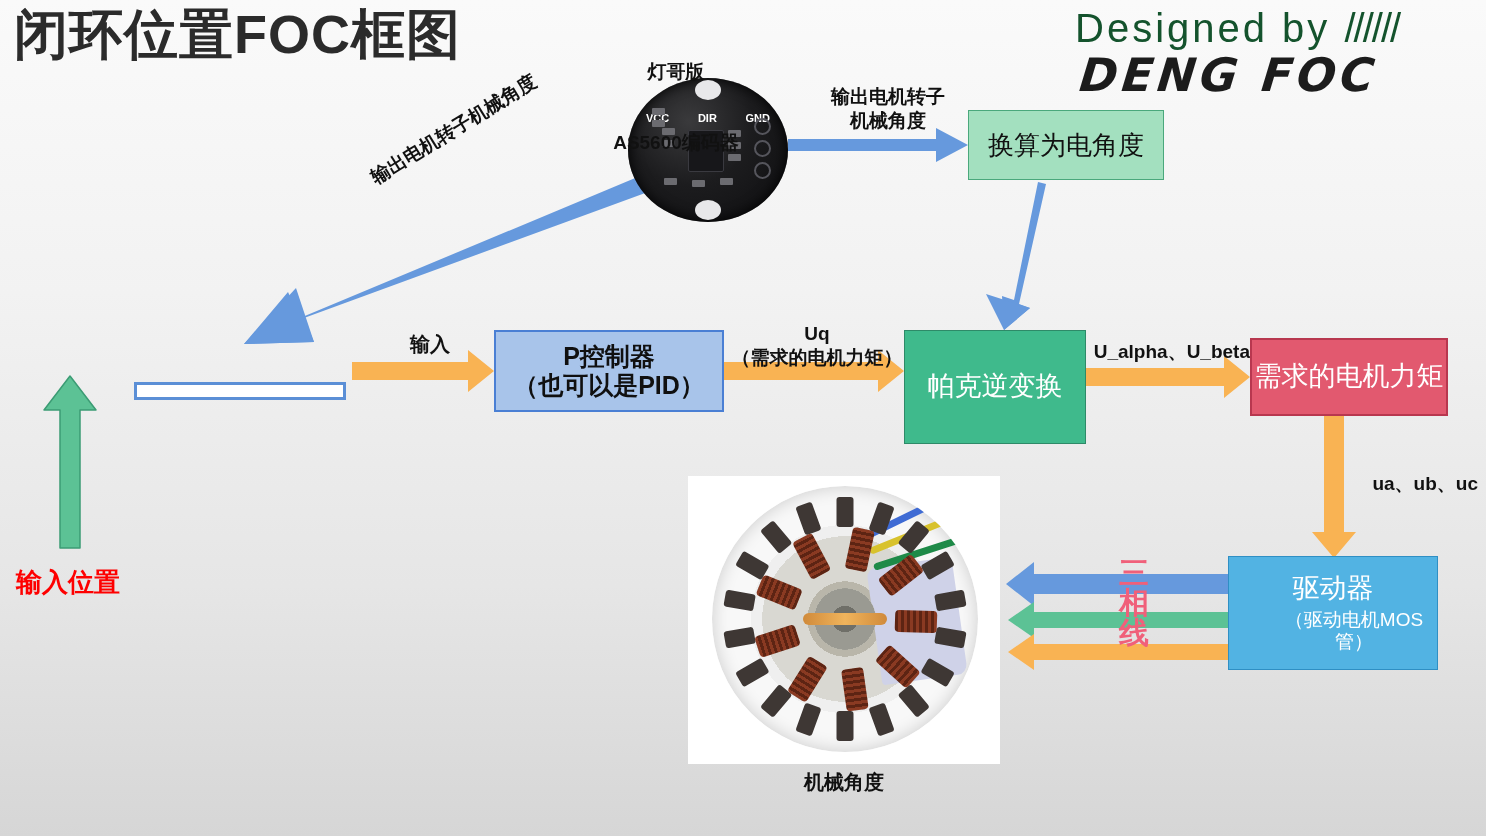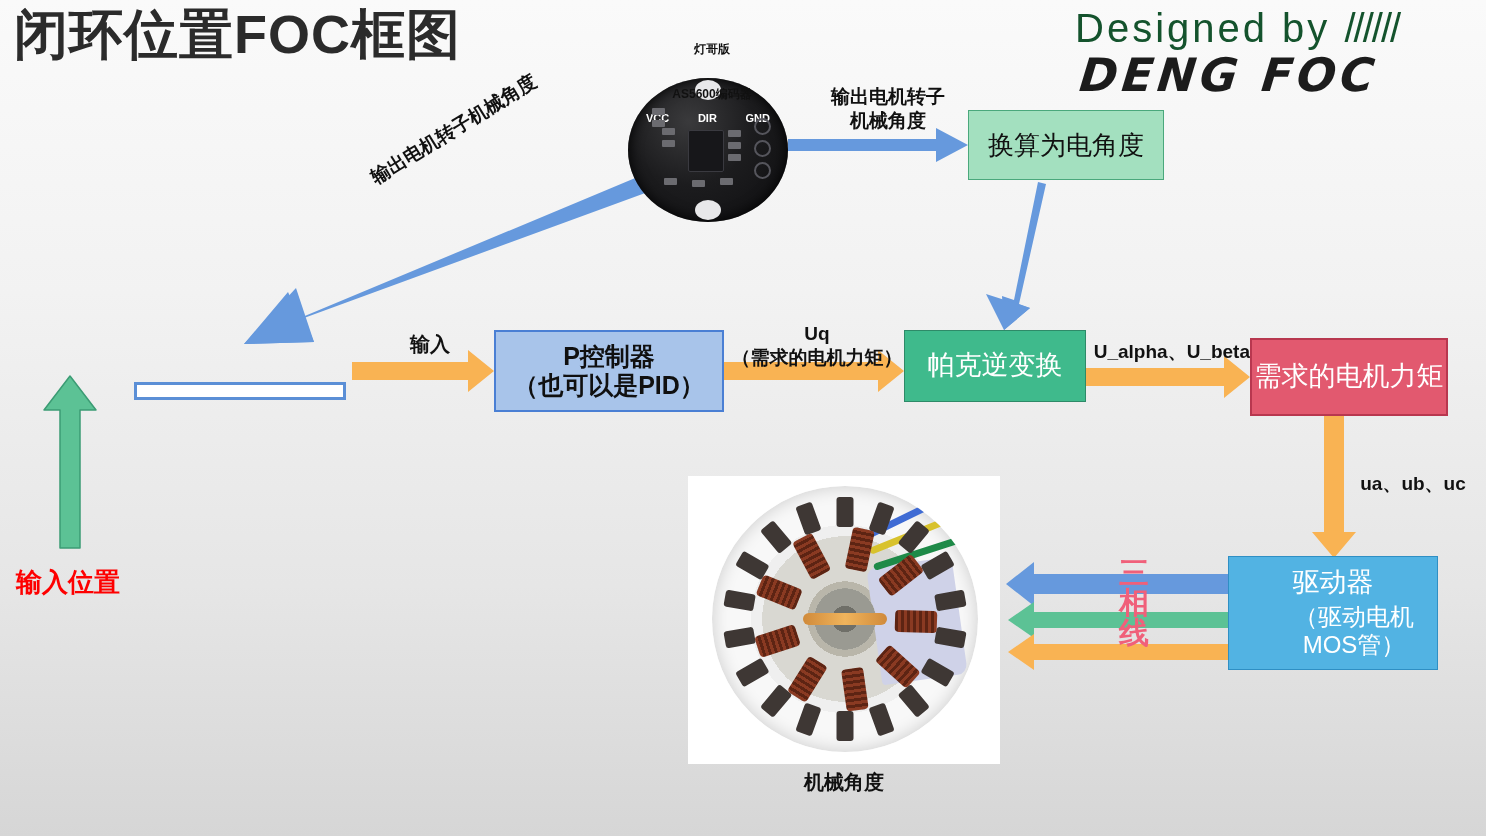--- a/index.html
+++ b/index.html
@@ -48,51 +48,51 @@
     left:968px; top:110px; width:196px; height:70px;
     background:#a3e0bf; border:1.5px solid #4aa87c;
     color:#111; font-size:26px; font-weight:400;
   }
   .box-pctrl {
     left:494px; top:330px; width:230px; height:82px;
     background:#a8c4ea; border:2px solid #4a7fd4;
     color:#101010; font-size:25px; font-weight:700;
   }
   .box-park {
-    left:904px; top:330px; width:182px; height:72px;
+    left:904px; top:330px; width:182px; height:114px;
     background:#3fba8c; border:1.5px solid #2e8a68;
     color:#fff; font-size:27px;
   }
   .box-clarke {
     left:1250px; top:338px; width:198px; height:78px;
     background:#e2596f; border:2px solid #b8374f;
     color:#fff; font-size:27px;
   }
   .box-driver {
     left:1228px; top:556px; width:210px; height:114px;
     background:#52b3e3; border:1.5px solid #2f8fc4;
     color:#fff;
   }
   .box-driver .l1 { font-size:27px; }
-  .box-driver .l2 { font-size:24px; margin-top:4px;margin-left:42px; }
+  .box-driver .l2 { font-size:19px; margin-top:4px;margin-left:42px; }
 
   .sum-bar {
     left:134px; top:382px; width:212px; height:18px;
     background:#fff; border:3px solid #5b8fd6; box-sizing:border-box;
   }
 
   
   .lbl { color:#111; font-weight:700; text-align:center; white-space:pre; line-height:1.25; }
 
-  .lbl-encoder { left:612px; top:12px; width:200px; font-size:12px; }
+  .lbl-encoder { left:576px; top:12px; width:200px; font-size:19px; }
   .lbl-mechang { left:798px; top:85px; width:180px; font-size:19px; }
   .lbl-input   { left:390px; top:332px; width:80px; font-size:20px; }
   .lbl-uq      { left:722px; top:322px; width:190px; font-size:19px; }
   .lbl-uab     { left:1090px; top:340px; width:160px; font-size:19px; text-align:right;}
-  .lbl-uabc    { left:1348px; top:472px; width:130px; font-size:19px; text-align:center;}
+  .lbl-uabc    { left:1348px; top:472px; width:130px; font-size:19px; text-align:right;}
   .lbl-motor   { left:688px; top:770px; width:312px; font-size:20px; }
 
   .lbl-red { color:#fe0000; font-weight:700; white-space:nowrap; }
   .lbl-sum { left:2px; top:345px; font-size:30px; }
   .lbl-inpos { left:16px; top:565px; font-size:26px; }
 
   .lbl-rot {
     left:366px; top:168px; width:220px;
     font-size:19px; font-weight:700; color:#111;
     transform:rotate(-31.5deg); transform-origin:left top;

